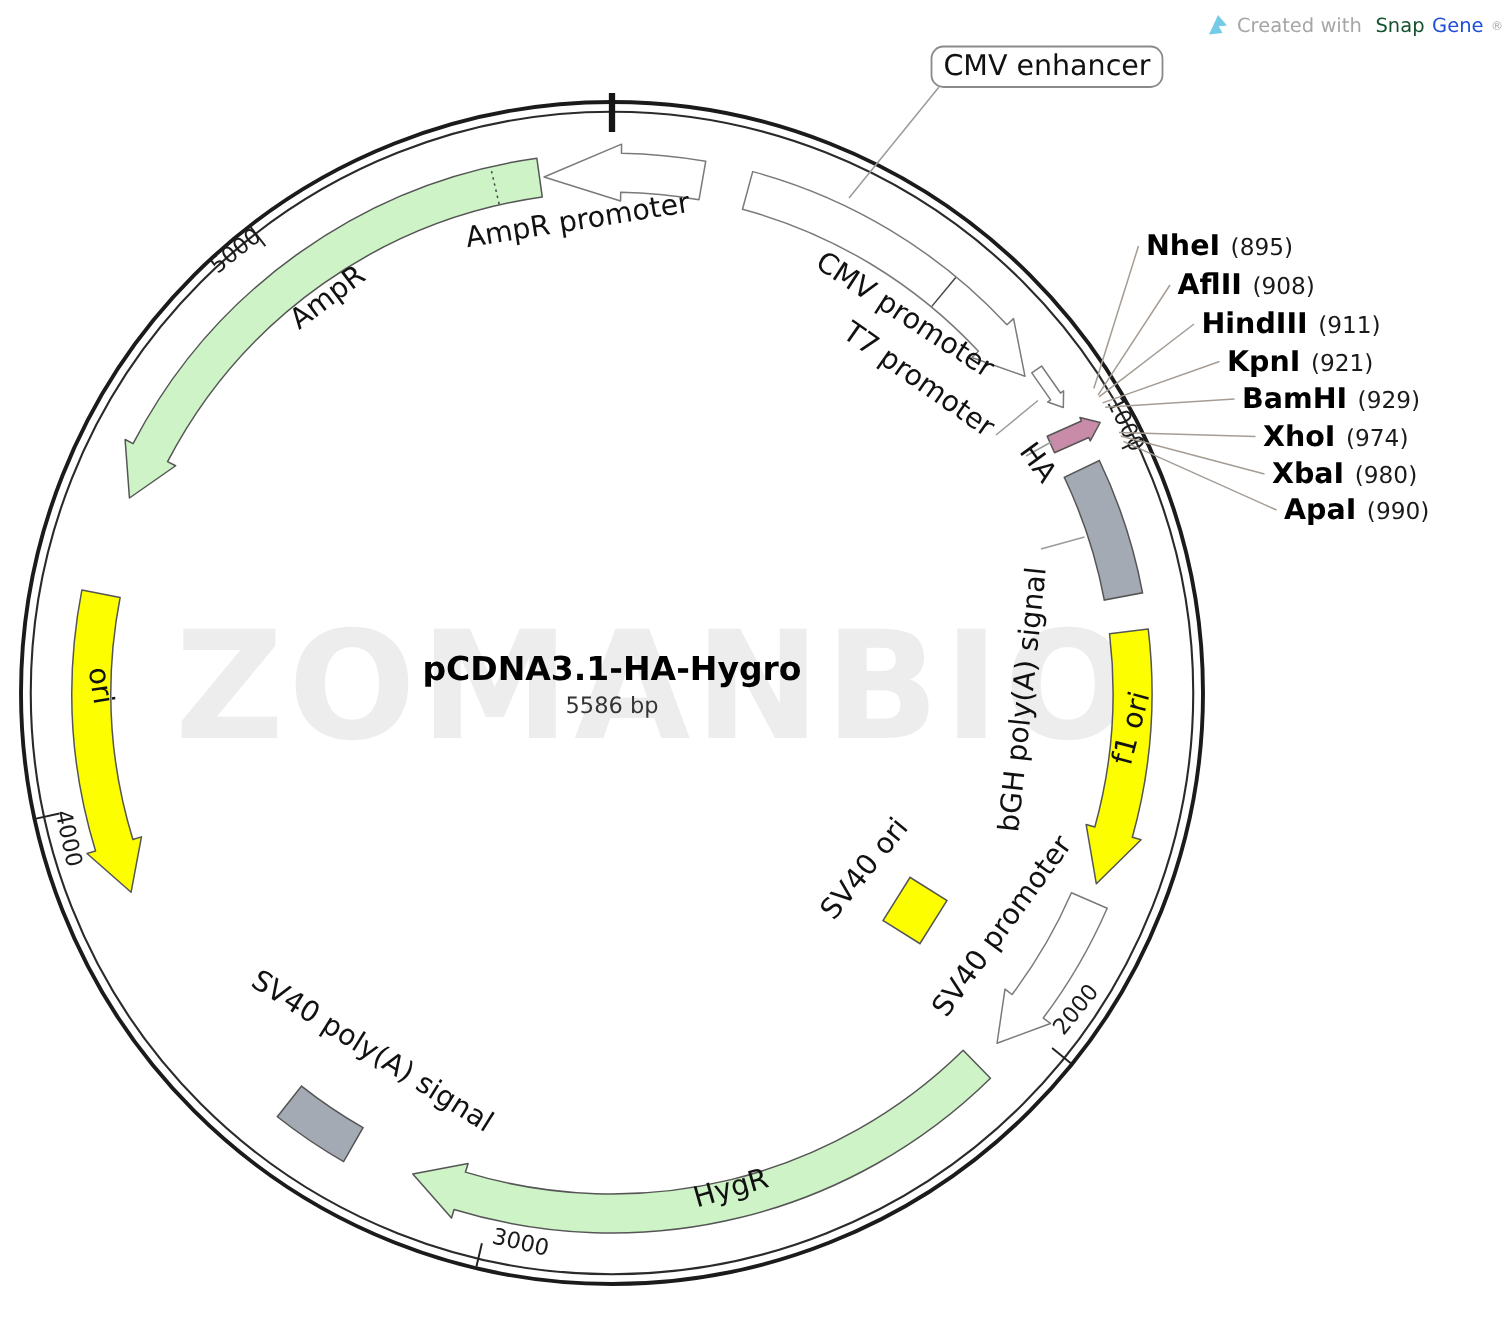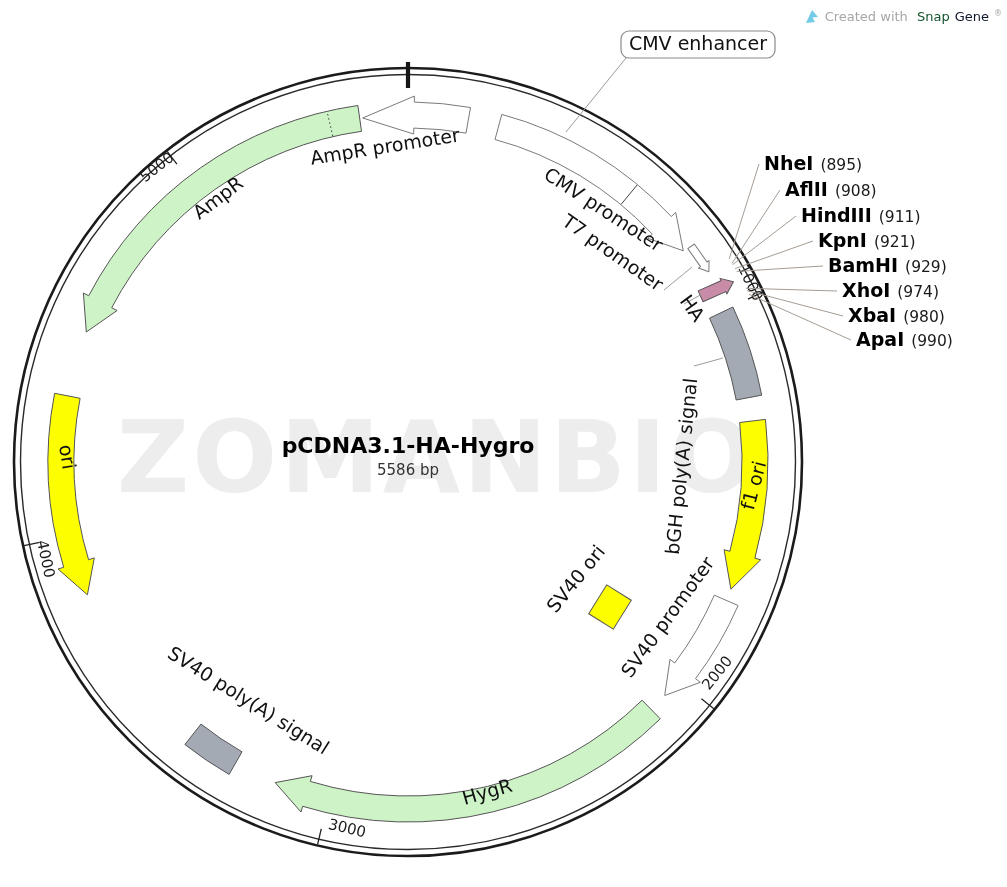--- a/index.html
+++ b/index.html
@@ -1,22 +1,22 @@
 <!DOCTYPE html>
 <html><head>
 <meta charset="utf-8">
 <style>
   html,body{margin:0;padding:0;background:#ffffff;}
   #stage{position:relative;width:1007px;height:887px;background:#fff;overflow:hidden;
          font-family:"DejaVu Sans","Liberation Sans",sans-serif;}
   #map-svg{position:absolute;left:0;top:0;}
   #credit{position:absolute;top:9px;right:5px;font-size:13px;color:#a6a6a6;
-          display:flex;align-items:flex-start;gap:5px;}
+          display:flex;align-items:center;gap:5px;}
   #credit .brand-snap{color:#14532d;}
-  #credit .brand-gene{color:#0f172a;}
+  #credit .brand-gene{color:#1d4ed8;}
   #credit sup{font-size:8px;}
   .credit-text{white-space:pre;}
 </style>
 </head>
 <body>
 
 <div id="stage">
   <svg id="map-svg" width="1007" height="887" viewBox="0 0 1007 887">
       <text x="437" y="492" text-anchor="middle" fill="#ededed" font-size="100" font-weight="bold" letter-spacing="3">ZOMANBIO</text>
       <circle cx="408" cy="462" r="394" fill="none" stroke="#1b1b1b" stroke-width="2.6"></circle>

